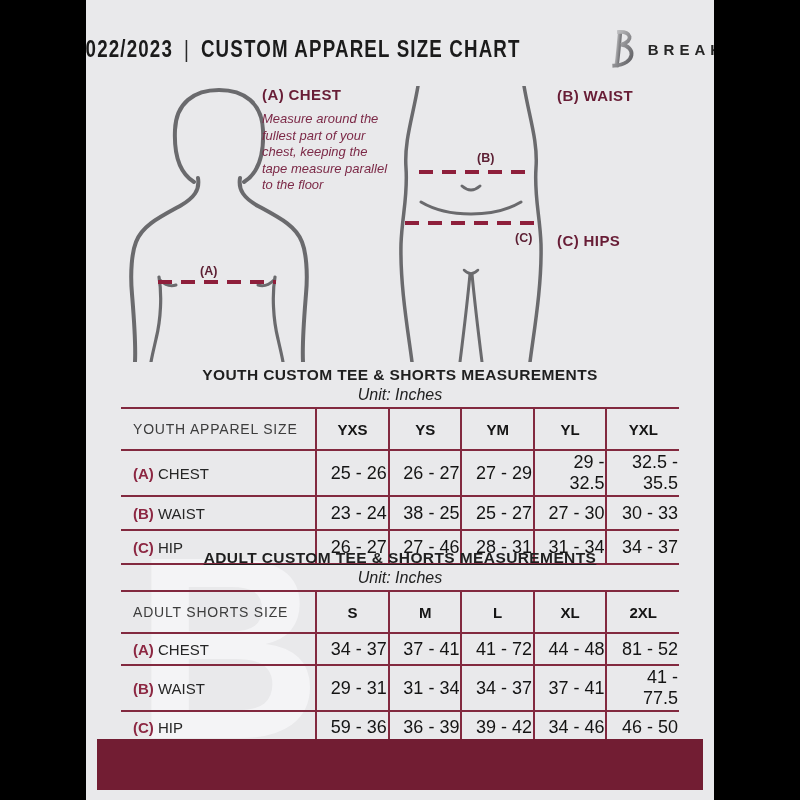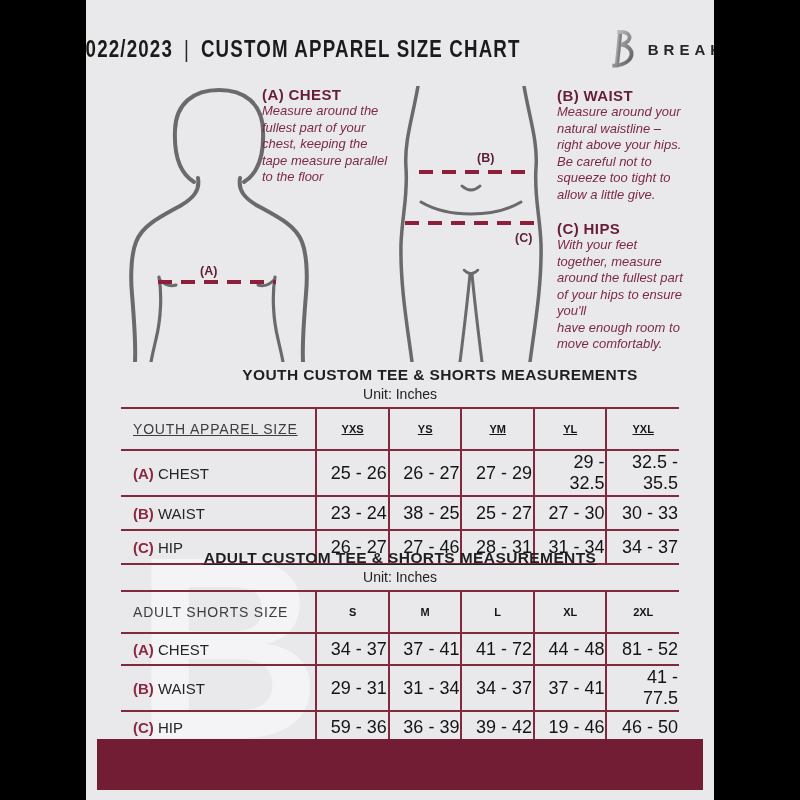--- a/index.html
+++ b/index.html
@@ -13,41 +13,41 @@
   .title-wrap{display:flex;align-items:center;gap:12px;transform:scaleX(0.78);transform-origin:center;
           font-weight:bold;font-size:24px;color:#1b1b1b;letter-spacing:1.5px;white-space:nowrap;}
   .title-sep{font-weight:normal;color:#2a2a2a;padding:0 2px;}
   .brand-group{display:flex;align-items:center;gap:10px;}
   .brand-text{font-weight:bold;font-size:15px;letter-spacing:5px;color:#262626;}
 
   
   .fig{position:absolute;z-index:1;}
   .measure-block{position:absolute;z-index:2;}
   .measure-head{font-size:15px;font-weight:bold;color:#681d36;letter-spacing:0.4px;}
-  .measure-body{font-size:13px;font-style:italic;color:#7c2947;
+  .measure-body{margin-top:8px;font-size:13px;font-style:italic;color:#7c2947;
                 line-height:1.27;white-space:pre-line;}
 
   
   .section-title{position:absolute;left:0;width:100%;text-align:center;font-weight:bold;
                  font-size:15.5px;color:#1f1f1f;letter-spacing:0.4px;z-index:2;}
-  .section-unit{position:absolute;left:0;width:100%;text-align:center;
-                font-size:14px;color:#222;z-index:2;}
+  .section-unit{position:absolute;left:0;width:100%;text-align:center;font-style:italic;
+                font-size:16px;color:#222;z-index:2;}
 
   
   .size-table{position:absolute;left:35px;width:558px;border-collapse:collapse;
               table-layout:fixed;z-index:2;border-bottom:2px solid #82293f;}
   .size-table tr{border-top:2px solid #82293f;}
   .size-table th + th, .size-table td + td{border-left:2px solid #82293f;}
   .size-table th.label-col{text-align:left;padding-left:12px;font-weight:normal;
               font-size:14px;color:#3d3d3d;letter-spacing:0.8px;}
-  .size-table th.size-col{font-size:11px;font-weight:bold;color:#151515;text-align:center;border-radius:13px;}
+  .size-table th.size-col{font-size:15px;font-weight:bold;color:#151515;text-align:center;border-radius:13px;}
   .size-table td.label-col{text-align:left;padding-left:12px;font-size:15px;color:#262626;}
   .size-table td.val{text-align:right;font-size:18px;color:#141414;margin-top:15px;}
   .row-key{font-weight:bold;color:#8c2742;}
-  .t-youth th{height:38px;text-decoration:underline;} .t-youth td{height:30px;}
+  .t-youth th{height:38px;} .t-youth td{height:30px;}
   .t-adult th{height:38px;} .t-adult td{height:28px;}
   .size-table th:first-child{width:32.5%;}
 
   
   .watermark{position:absolute;left:48px;top:548px;font-size:260px;line-height:200px;
              font-weight:bold;color:#f4f4f6;z-index:0;user-select:none;}
   .footer-bar{position:absolute;left:11px;top:739px;width:606px;height:51px;
               background:#721d33;z-index:4;}
 
   svg{display:block;}
@@ -127,40 +127,27 @@
       <div class="measure-head">(A) CHEST</div>
       <div class="measure-body">Measure around the
 fullest part of your
 chest, keeping the
 tape measure parallel
 to the floor</div>
     </div>
 
     <div class="measure-block" style="left:471px;top:87px;width:146px;">
       <div class="measure-head">(B) WAIST</div>
-      <div class="measure-body">Measure around your
-natural waistline –
-right above your hips.
-Be careful not to
-squeeze too tight to
-allow a little give.</div>
-    </div>
-
-    <div class="measure-block" style="left:471px;top:220px;width:150px;">
+    </div>
+
+    <div class="measure-block" style="left:471px;top:232px;width:150px;">
       <div class="measure-head">(C) HIPS</div>
-      <div class="measure-body">With your feet
-together, measure
-around the fullest part
-of your hips to ensure
-you'll
-have enough room to
-move comfortably.</div>
-    </div>
-
-    <div class="section-title" style="top:366px;padding-left:40px;">YOUTH CUSTOM TEE &amp; SHORTS MEASUREMENTS</div>
+    </div>
+
+    <div class="section-title" style="top:366px;">YOUTH CUSTOM TEE &amp; SHORTS MEASUREMENTS</div>
     <div class="section-unit" style="top:386px;">Unit: Inches</div>
     <table class="size-table t-youth" style="top:407px;">
         <thead>
           <tr>
             <th class="label-col">YOUTH APPAREL SIZE</th>
             <th class="size-col">YXS</th>
             <th class="size-col">YS</th>
             <th class="size-col">YM</th>
             <th class="size-col">YL</th>
             <th class="size-col">YXL</th>
@@ -222,21 +209,21 @@
             <td class="val">31 - 34</td>
             <td class="val">34 - 37</td>
             <td class="val">37 - 41</td>
             <td class="val">41 - 77.5</td>
           </tr>
           <tr>
             <td class="label-col"><span class="row-key">(C)</span><span class="row-label"> HIP</span></td>
             <td class="val">59 - 36</td>
             <td class="val">36 - 39</td>
             <td class="val">39 - 42</td>
-            <td class="val">19 - 46</td>
+            <td class="val">34 - 46</td>
             <td class="val">46 - 50</td>
           </tr>
         </tbody>
       </table>
 
     <div class="footer-bar"></div>
   </div>
 </div>
 
 </body></html>

